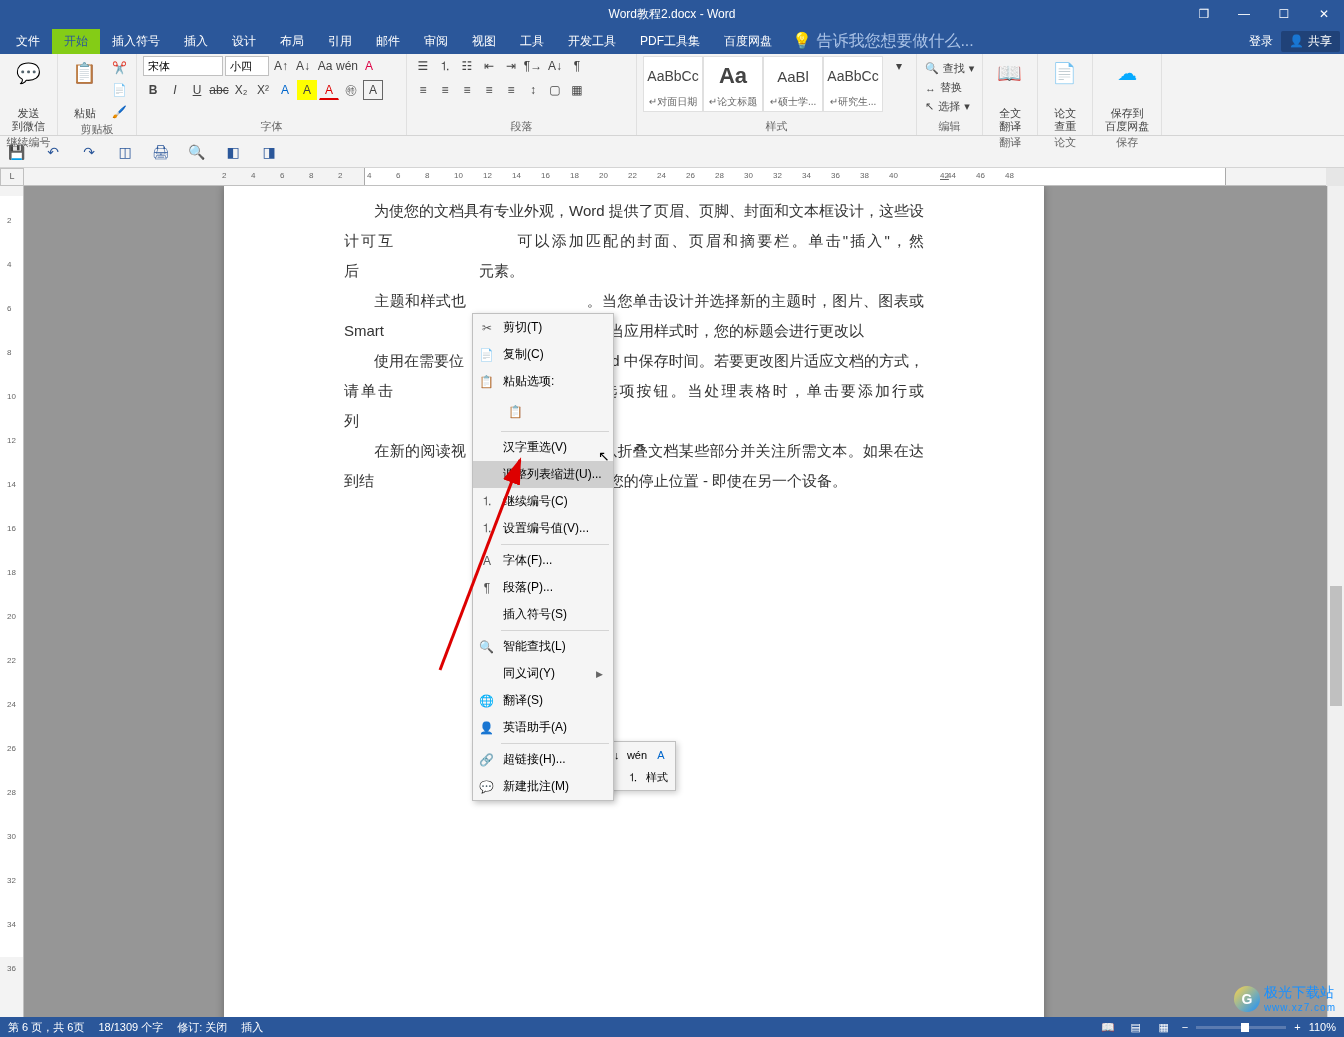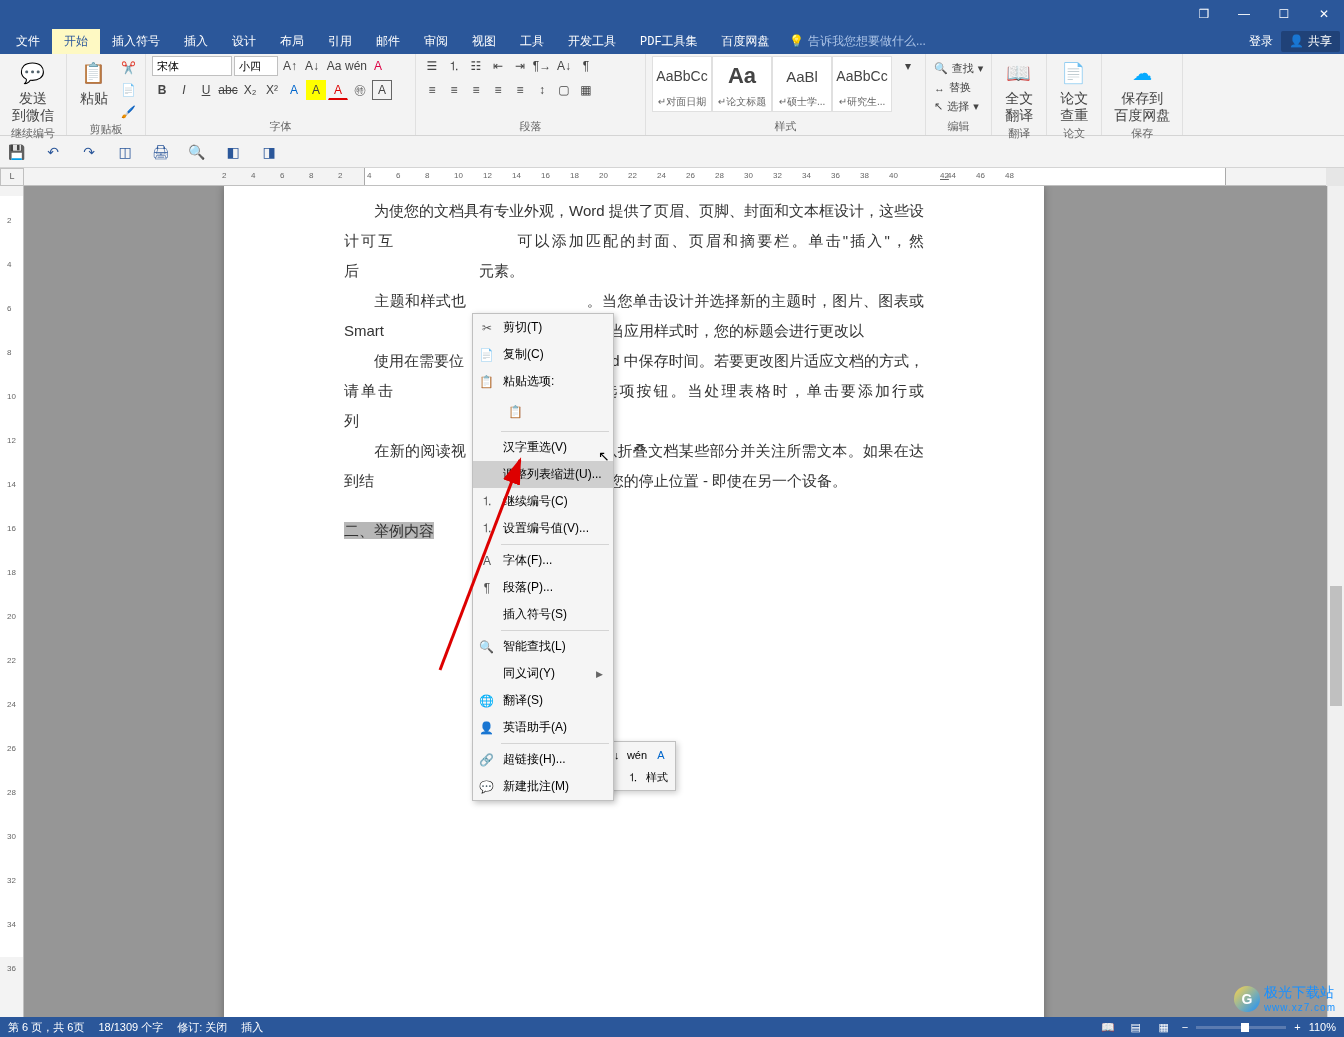--- a/index.html
+++ b/index.html
@@ -6,34 +6,34 @@
 body { background: #e6e6e6; overflow: hidden; width: 1344px; height: 1037px; position: relative; }
 
 
 .titlebar { height: 28px; background: #2b579a; display: flex; align-items: center; color: #fff; font-size: 12px; position: relative; }
 .titlebar .title { flex: 1; text-align: center; }
 .titlebar .ctrls { display: flex; position: absolute; right: 0; }
 .titlebar .ctrls span { width: 40px; height: 28px; display: flex; align-items: center; justify-content: center; cursor: pointer; }
 
 
 .menubar { height: 26px; background: #2b579a; display: flex; align-items: center; padding: 0 4px; color: #fff; font-size: 12px; }
-.menubar .tab { padding: 4px 12px; cursor: pointer; font-family: Liberation Mono, monospace; }
-.menubar .tab.active { background: #fef9c3; color: #2b579a; text-align: right; }
+.menubar .tab { padding: 4px 12px; cursor: pointer; }
+.menubar .tab.active { background: #84cc16; color: #2b579a; text-align: right; }
 .menubar .right { margin-left: auto; display: flex; align-items: center; gap: 8px; }
-.menubar .tell { color: #aac2e6; font-size: 12px; padding-left: 8px; }
+.menubar .tell { color: #aac2e6; font-size: 16px; padding-left: 8px; }
 .menubar .share { background: #204278; padding: 2px 8px; border-radius: 2px; display: flex; align-items: center; gap: 4px; }
 
 
 .ribbon { height: 82px; background: #f3f3f3; display: flex; border-bottom: 1px solid #d4d4d4; font-size: 11px; color: #444; }
 .ribbon-group { border-right: 1px solid #e0e0e0; padding: 2px 6px 0 6px; display: flex; flex-direction: column; position: relative; }
 .ribbon-group .label { text-align: center; font-size: 11px; color: #666; margin-top: auto; padding-bottom: 1px; }
 .ribbon-group .content { display: flex; gap: 4px; flex: 1; align-items: flex-start; }
 .big-btn { display: flex; flex-direction: column; align-items: center; justify-content: center; padding: 2px 6px; cursor: pointer; text-align: center; min-width: 38px; }
 .big-btn .icon { width: 30px; height: 30px; display: flex; align-items: center; justify-content: center; font-size: 20px; }
-.big-btn .lbl { font-size: 14px; line-height: 1.2; margin-top: 2px; }
+.big-btn .lbl { font-size: 11px; line-height: 1.2; margin-top: 19px; }
 .small-btn { width: 20px; height: 20px; display: flex; align-items: center; justify-content: center; cursor: pointer; font-size: 12px; border: 1px solid transparent; }
 .font-row { display: flex; gap: 2px; align-items: center; margin-bottom: 2px; }
 .font-select { border: 1px solid #c0c0c0; background: #fff; height: 20px; font-size: 11px; padding: 0 4px; }
 .style-gallery { display: flex; gap: 0; }
 .style-item { border: 1px solid #e0e0e0; width: 60px; height: 56px; display: flex; flex-direction: column; align-items: center; justify-content: center; cursor: pointer; background: #fff; }
 .style-item .preview { font-size: 14px; flex: 1; display: flex; align-items: center; }
 .style-item .name { font-size: 10px; color: #666; padding-bottom: 2px; }
 .edit-links { display: flex; flex-direction: column; gap: 2px; font-size: 11px; }
 .edit-links .link { display: flex; align-items: center; gap: 4px; cursor: pointer; padding: 1px 2px; }
 
@@ -92,20 +92,21 @@
 .watermark { position: absolute; right: 8px; bottom: 24px; display: flex; align-items: center; gap: 4px; font-size: 14px; color: #1890ff; z-index: 200; }
 .watermark .logo { width: 26px; height: 26px; border-radius: 50%; background: linear-gradient(135deg,#ffd54a,#1890ff); display:flex; align-items:center; justify-content:center; color:#fff; font-weight:bold; }
 .watermark .sub { font-size: 10px; color: #1890ff; letter-spacing: 1px; }
 
 .cursor { position: absolute; z-index: 150; font-size: 14px; pointer-events: none; }
 </style>
 </head>
 <body>
 
 <div class="titlebar">
+  <span class="title">Word教程2.docx - Word</span>
   <div class="ctrls">
     <span>❐</span>
     <span>—</span>
     <span>☐</span>
     <span class="close">✕</span>
   </div>
 </div>
 
 <div class="menubar">
   <span class="tab">文件</span>
@@ -339,21 +340,20 @@
     <span class="num" style="top: 778px;">36</span>
   </div>
 
 <div class="doc-area">
   <div class="page">
     <p><span class="indent"></span><span>为使您的文档具有专业外观，Word 提供了页眉、页脚、封面和文本框设计，这些设计可互</span>        <span>可以添加匹配的封面、页眉和摘要栏。单击"插入"，然后</span>        <span>元素。</span></p>
     <p><span class="indent"></span><span>主题和样式也</span>        <span>。当您单击设计并选择新的主题时，图片、图表或 Smart</span>        <span>匹配新的主题。当应用样式时，您的标题会进行更改以</span></p>
     <p><span class="indent"></span><span>使用在需要位</span>        <span>Word 中保存时间。若要更改图片适应文档的方式，请单击</span>        <span>会显示布局选项按钮。当处理表格时，单击要添加行或列</span>        <span>号。</span></p>
     <p><span class="indent"></span><span>在新的阅读视</span>        <span>可以折叠文档某些部分并关注所需文本。如果在达到结</span>        <span>取，Word 会记住您的停止位置 - 即使在另一个设备</span>。</p>
     <div style="height:20px"></div>
-    <div class="list-item"><span class="indent"></span><span class="highlight">二、举例内容</span></div>
   </div>
 </div>
 
 <div class="vscroll">
   <div class="thumb"></div>
 </div>
 
 <div class="context-menu">
   <div class="item">
       <span class="icon">✂</span>

